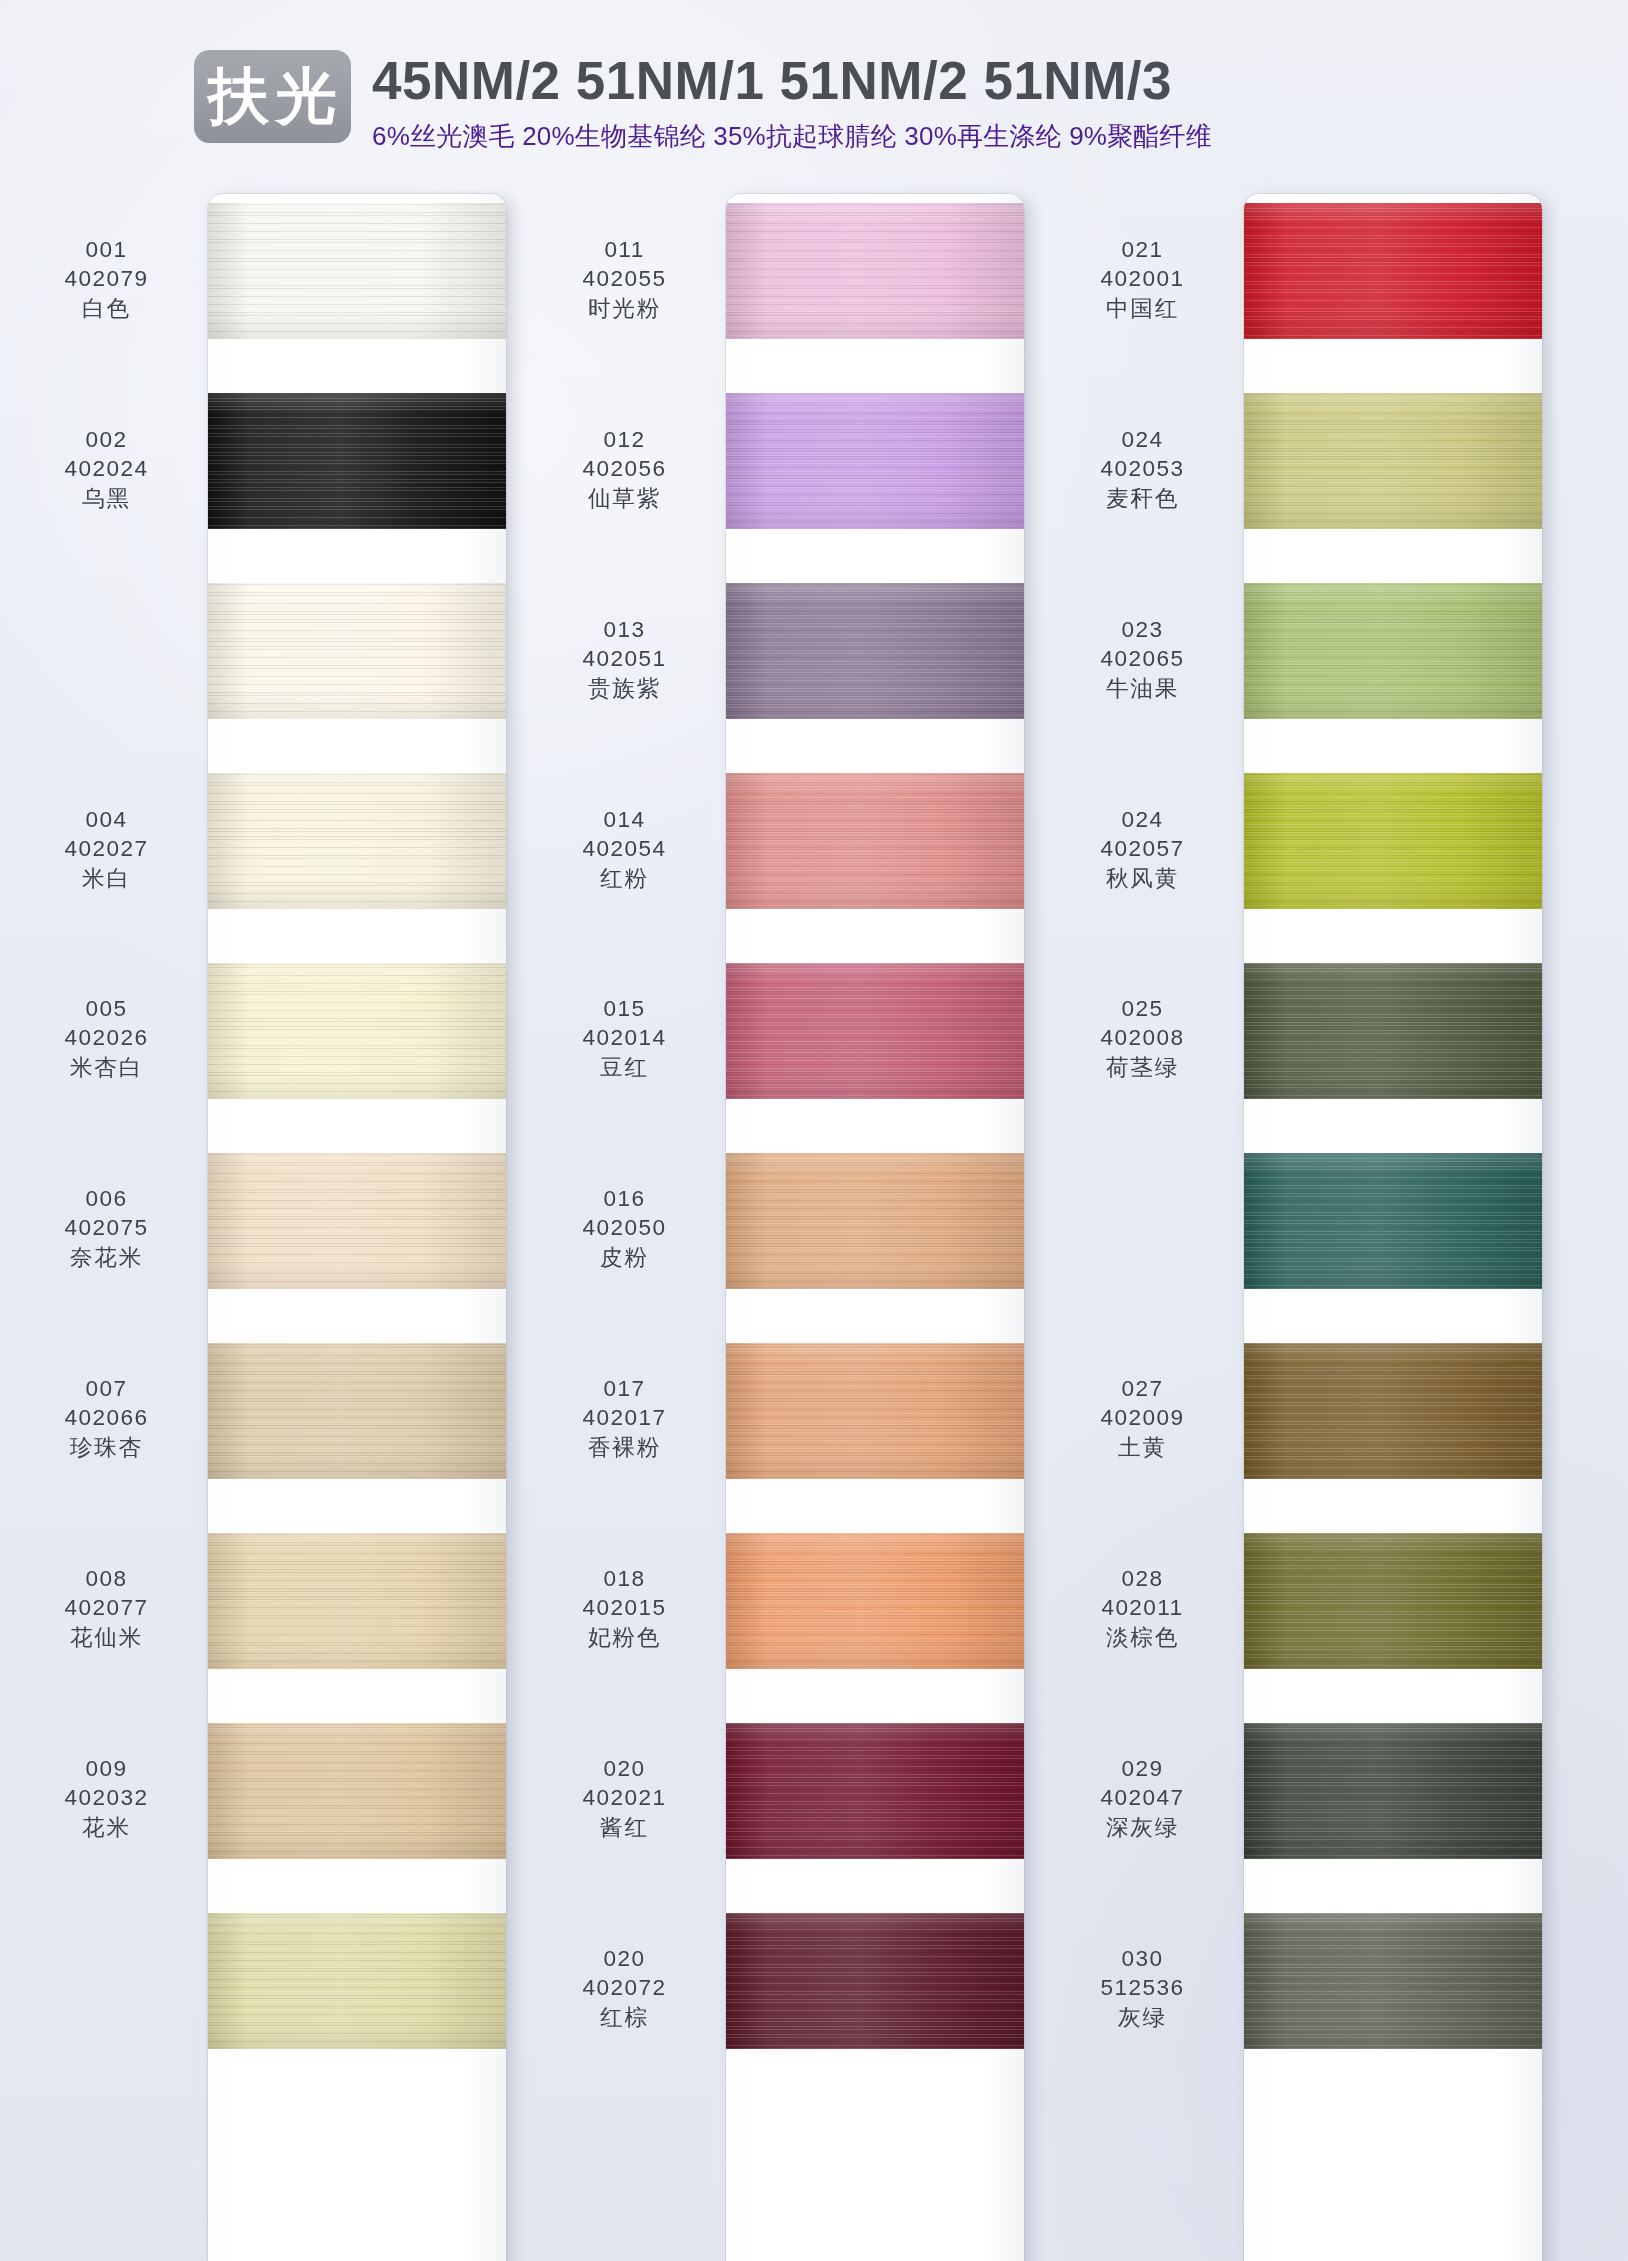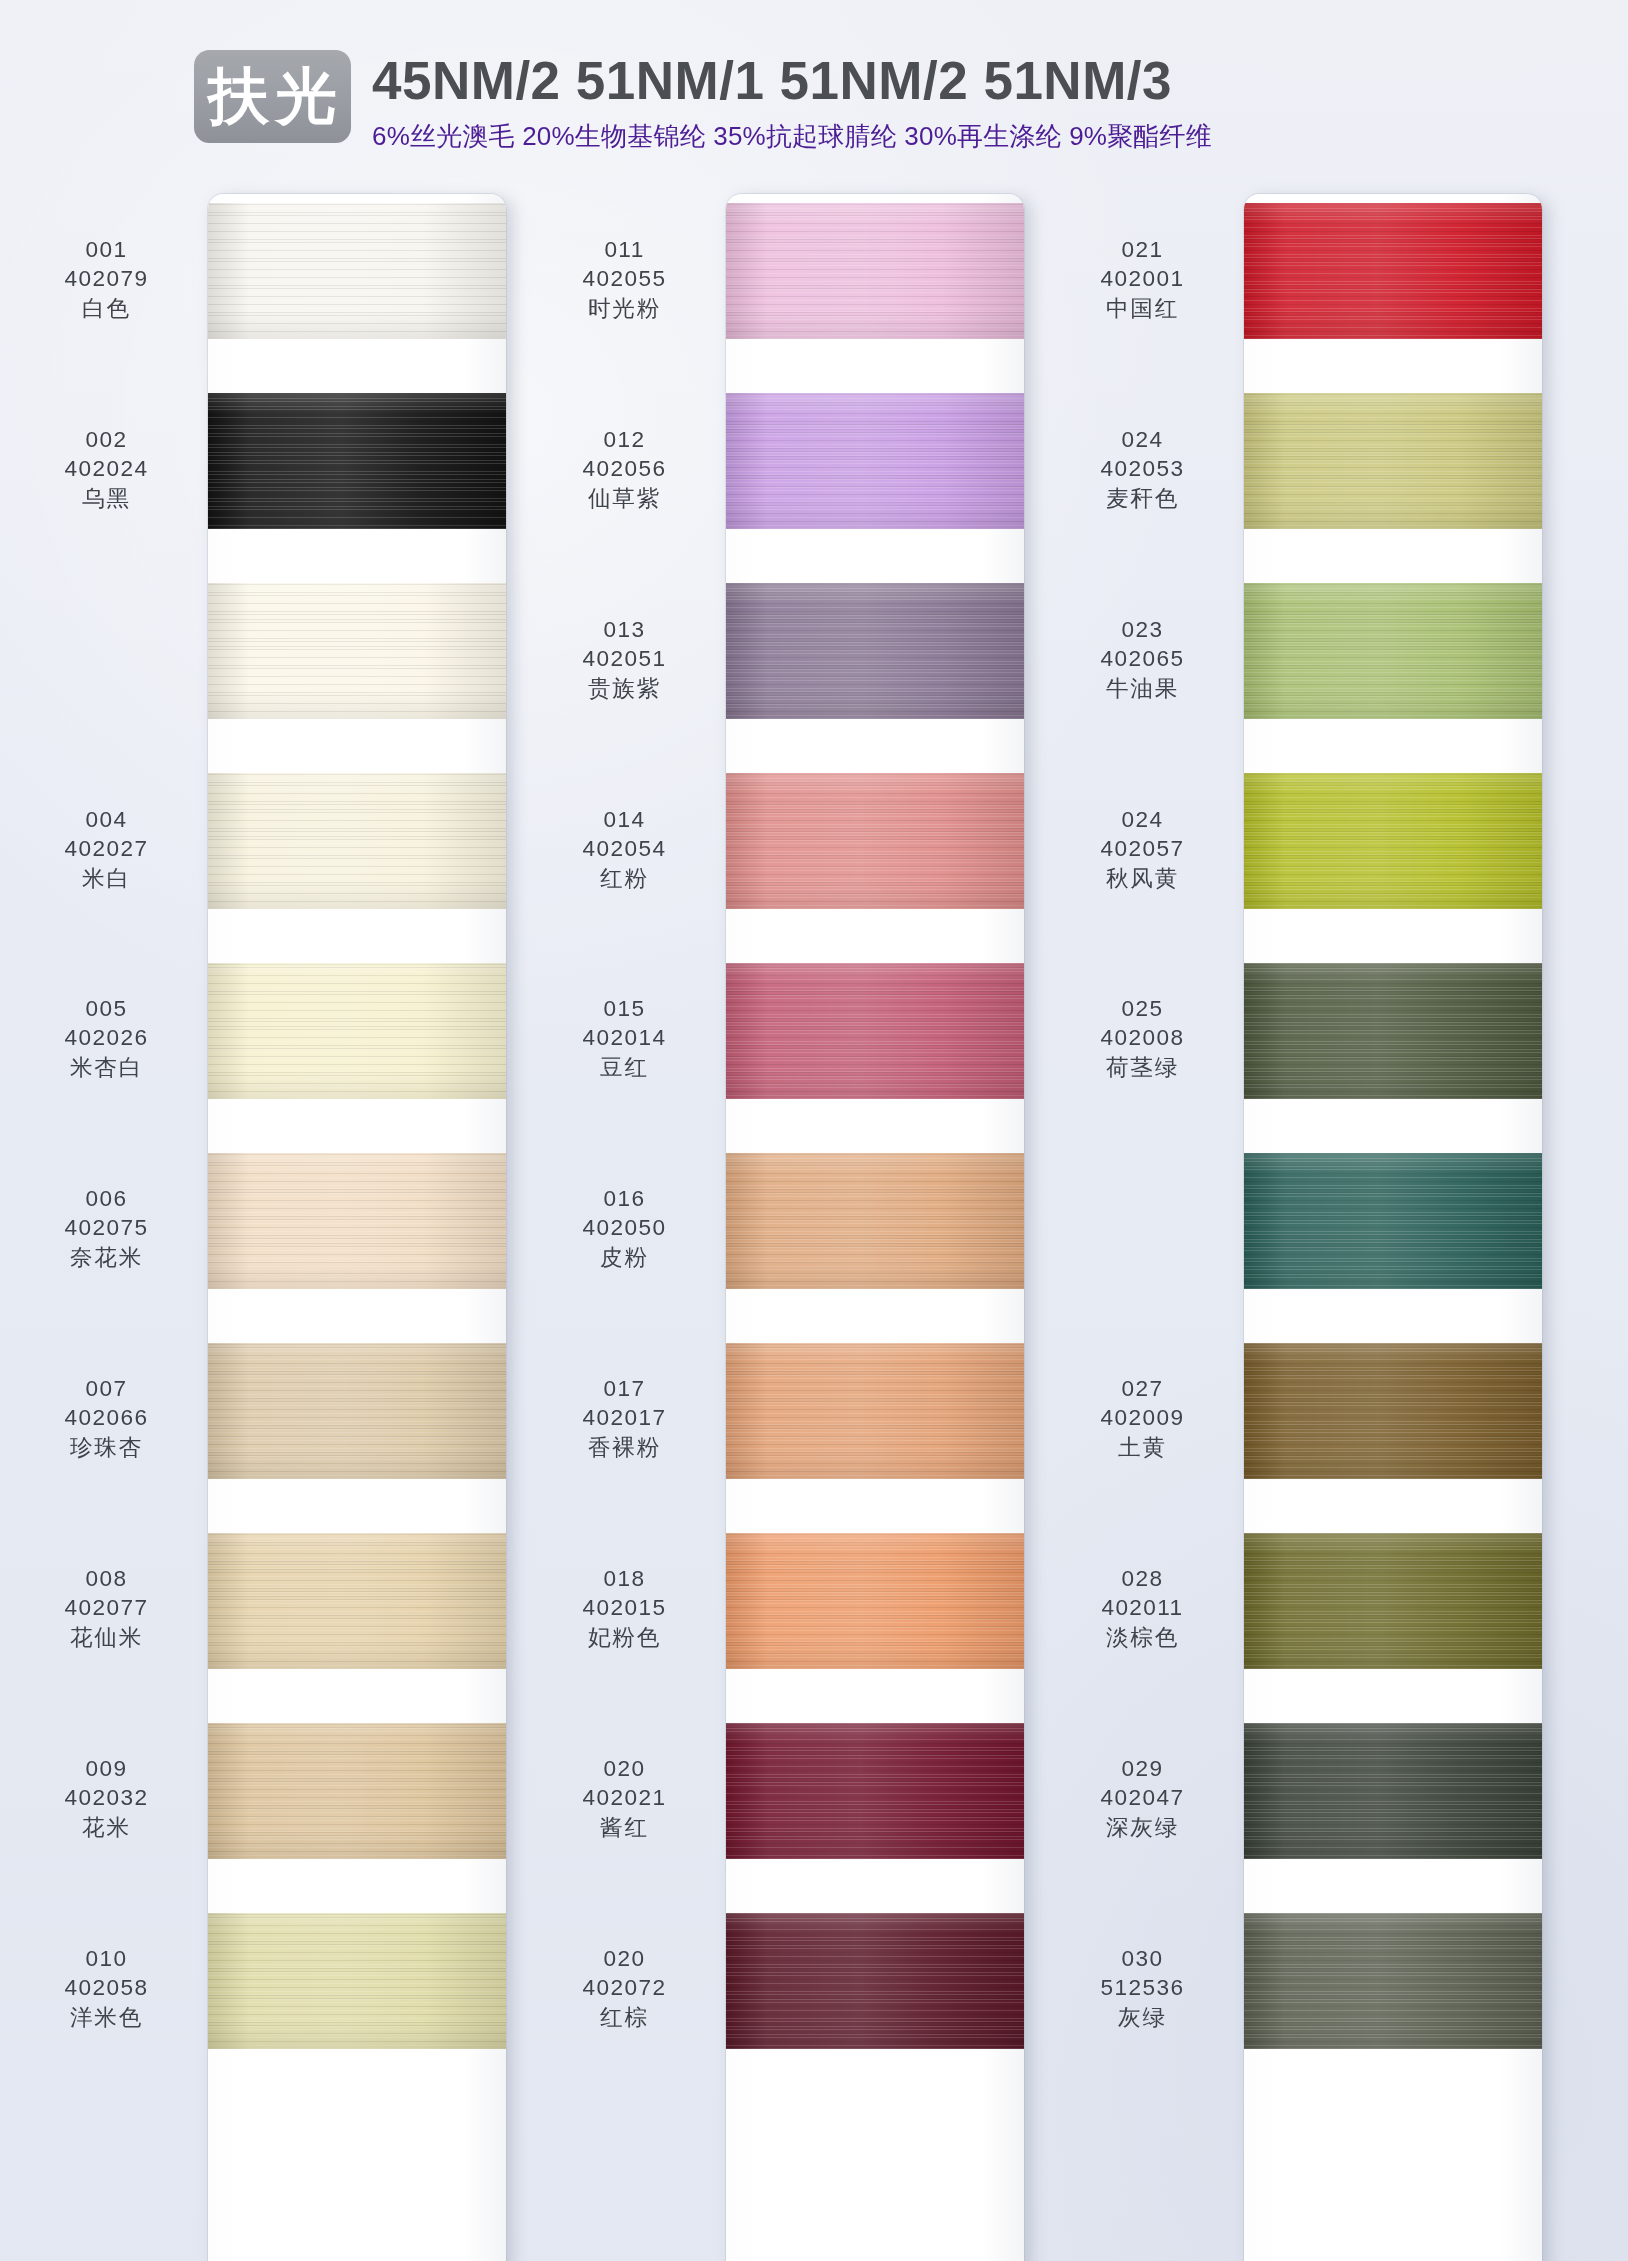--- a/index.html
+++ b/index.html
@@ -212,25 +212,20 @@
       <div class="label" style="top: 1370px;">
         <div class="code">008</div>
         <div class="article">402077</div>
         <div class="name">花仙米</div>
       </div>
       <div class="label" style="top: 1560px;">
         <div class="code">009</div>
         <div class="article">402032</div>
         <div class="name">花米</div>
       </div>
-      <div class="label" style="top: 1750px;">
-        <div class="code">010</div>
-        <div class="article">402058</div>
-        <div class="name">洋米色</div>
-      </div>
       <div class="card-strip">
         <div class="yarn-band" style="top: 9px; height: 136px; background: rgb(247, 245, 239);">
           <div class="yarn-fill"></div>
           <div class="yarn-gloss"></div>
         </div>
         <div class="yarn-band" style="top: 199px; height: 136px; background: rgb(20, 20, 20);">
           <div class="yarn-fill"></div>
           <div class="yarn-gloss"></div>
         </div>
         <div class="yarn-band" style="top: 389px; height: 136px; background: rgb(251, 246, 232);">

